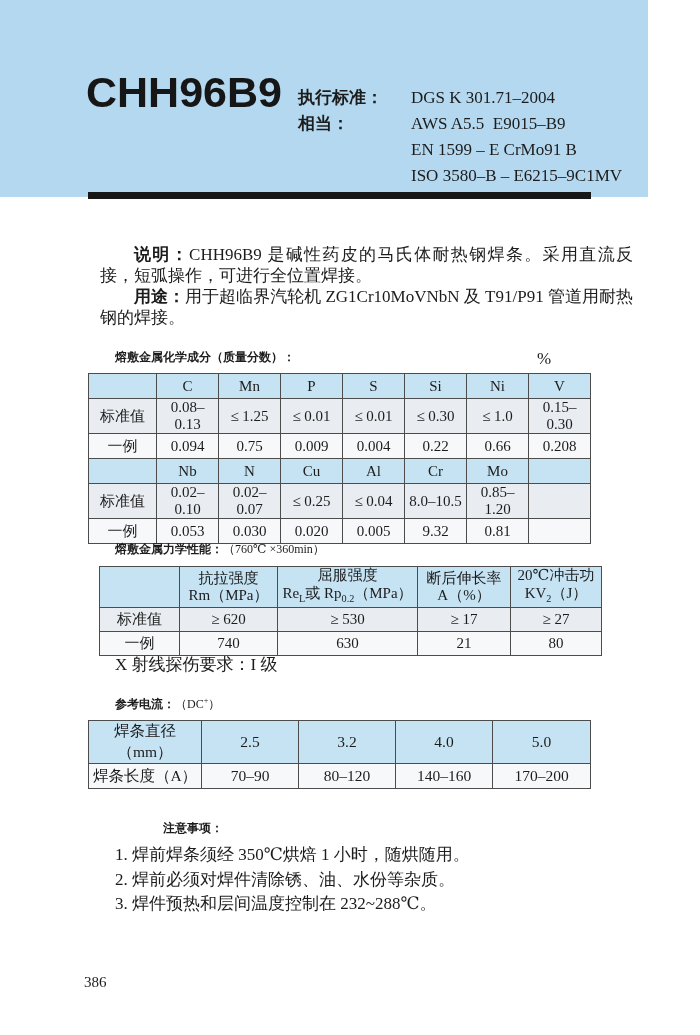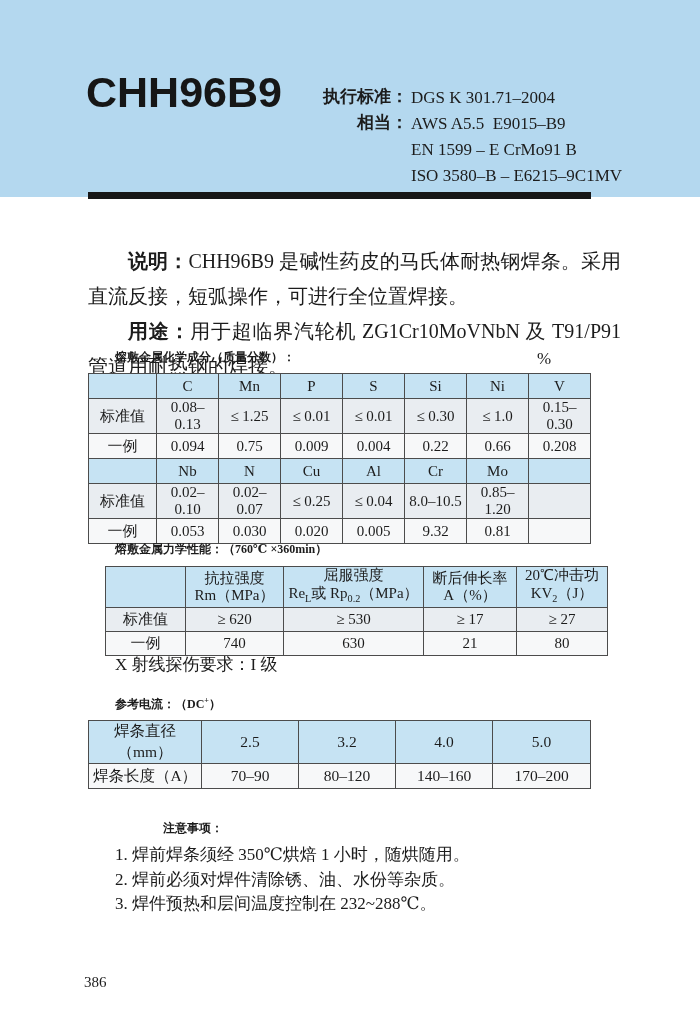--- a/index.html
+++ b/index.html
@@ -5,41 +5,41 @@
   :root{
     --banner:#b4d8ef; --table-head:#c6e3f3; --row-std:#e9edf1; --row-ex:#f7f8f9;
     --bar:#171717; --text:#1c1c1c; --border:#4c4c4c;
   }
   html,body{margin:0;padding:0;}
   body{
     width:700px;height:1035px;position:relative;background:#ffffff;
     font-family:"Liberation Serif","DejaVu Serif",serif;color:var(--text);
     overflow:hidden;
   }
-  .banner{position:absolute;left:0;top:0;width:700px;height:197px;background:var(--banner);}
+  .banner{position:absolute;left:0;top:0;width:648px;height:197px;background:var(--banner);}
   .model{
     position:absolute;left:86px;top:68px;
     font-family:"Liberation Sans","DejaVu Sans",sans-serif;font-weight:bold;
     font-size:43px;color:#161616;letter-spacing:0px;
   }
   .standards{position:absolute;left:298px;top:85px;font-size:17px;line-height:26px;}
   .std-row{display:flex;}
   .std-label{
-    width:110px;text-align:right;font-weight:bold;
-    font-family:Liberation Mono, monospace;
+    width:110px;font-weight:bold;
+    font-family:Liberation Sans, sans-serif;
   }
   .std-value{margin-left:3px;white-space:pre;}
   .bar{position:absolute;left:88px;top:192px;width:503px;height:7px;background:var(--bar);}
 
-  .intro{position:absolute;left:88px;top:244px;width:533px;font-size:20px;line-height:35px;text-align:justify;}
+  .intro{position:absolute;left:100px;top:244px;width:533px;font-size:17px;line-height:21px;text-align:justify;}
   .intro p{margin:0;text-indent:2em;}
   .blabel{font-family:"Liberation Sans","DejaVu Sans",sans-serif;font-weight:bold;}
 
   .sec{position:absolute;font-size:12px;white-space:nowrap;text-align:right;}
-  .cond{font-weight:bold;font-family:"Liberation Serif","DejaVu Serif",serif;}
+  .cond{font-weight:normal;font-family:"Liberation Serif","DejaVu Serif",serif;}
 
   .chem-title{left:115px;top:349px;}
   .chem-unit{position:absolute;left:537px;top:349px;font-size:17px;}
   .mech-title{left:115px;top:541px;}
   .xray{position:absolute;left:115px;top:653px;font-size:17px;}
   .cur-title{left:115px;top:696px;}
   .notes-title{left:115px;top:820px;margin-left:48px;}
   .notes{position:absolute;left:88px;top:843px;font-size:17px;line-height:24.5px;padding-left:27px;}
   .pageno{position:absolute;left:84px;top:974px;font-size:15px;}
 
@@ -48,21 +48,21 @@
     font-size:15px;text-align:center;
   }
   table.dtable td{
     border:1px solid var(--border);padding:0 1px;height:24px;vertical-align:middle;
     overflow:hidden;
   }
   tr.head td{background:var(--table-head);}
   tr.std td{background:var(--row-std);}
   tr.ex td{background:var(--row-ex);}
   .chem-table{left:88px;top:373px;}
-  .mech-table{left:105px;top:566px;font-family:Liberation Serif, serif;}
+  .mech-table{left:99px;top:566px;}
   .mech-table tr.head td{height:36px;line-height:17.5px;}
   .mech-table tr.std td,.mech-table tr.ex td{height:23px;}
   .cur-table{left:88px;top:720px;}
   .cur-table td{height:25px;font-size:15.5px;}
   sub{font-size:68%;} sup{font-size:68%;}
 </style>
 </head>
 <body>
 
 <div class="banner">

